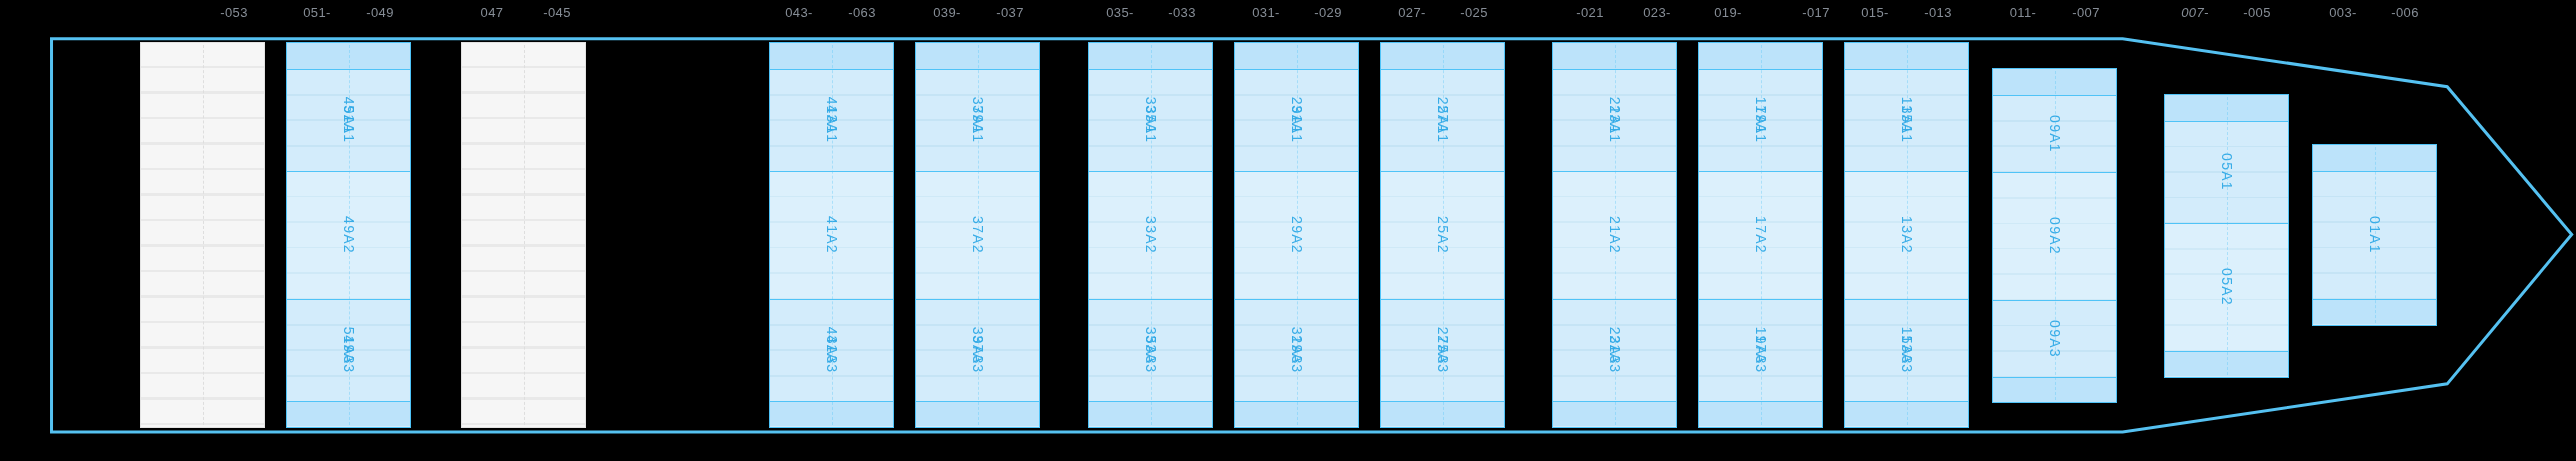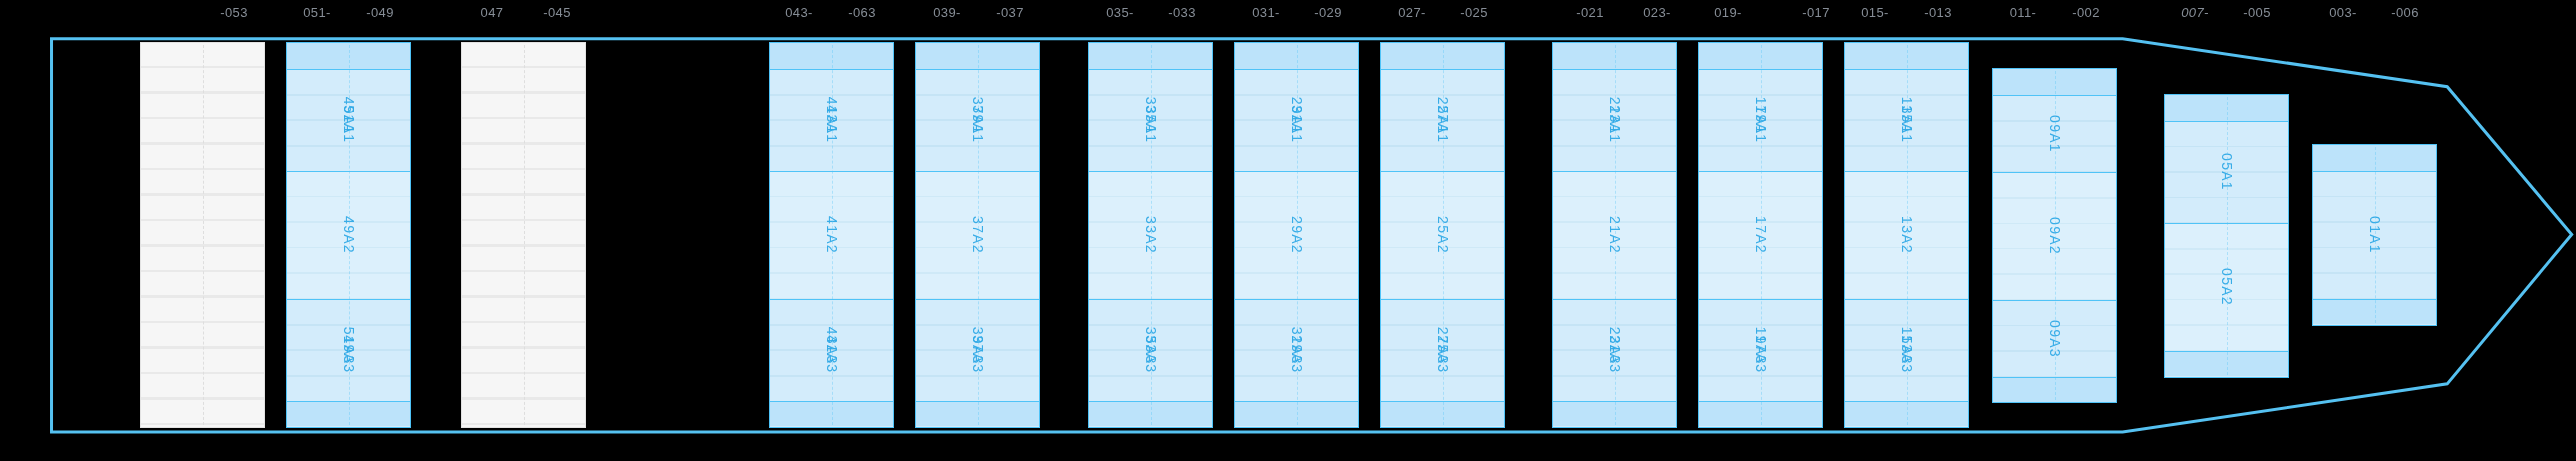--- a/index.html
+++ b/index.html
@@ -60,21 +60,21 @@
       <div class="hlabel" style="left: 1328px;">-029</div>
       <div class="hlabel" style="left: 1412px;">027-</div>
       <div class="hlabel" style="left: 1474px;">-025</div>
       <div class="hlabel" style="left: 1657px;">023-</div>
       <div class="hlabel" style="left: 1590px;">-021</div>
       <div class="hlabel" style="left: 1728px;">019-</div>
       <div class="hlabel" style="left: 1791px; margin-left: 25px;">-017</div>
       <div class="hlabel" style="left: 1875px;">015-</div>
       <div class="hlabel" style="left: 1938px;">-013</div>
       <div class="hlabel" style="left: 2023px;">011-</div>
-      <div class="hlabel" style="left: 2086px;">-002</div>
+      <div class="hlabel" style="left: 2086px;">-007</div>
       <div class="hlabel" style="left: 2195px; font-style: italic;">007-</div>
       <div class="hlabel" style="left: 2257px;">-005</div>
       <div class="hlabel" style="left: 2343px;">003-</div>
       <div class="hlabel" style="left: 2405px;">-006</div>
     </div>
   <div id="columns-layer">
       <div class="col empty" style="left: 140px; top: 42px; height: 386px;">
         <div class="rows-empty"></div>
         <div class="centerline gray"></div>
       </div>

